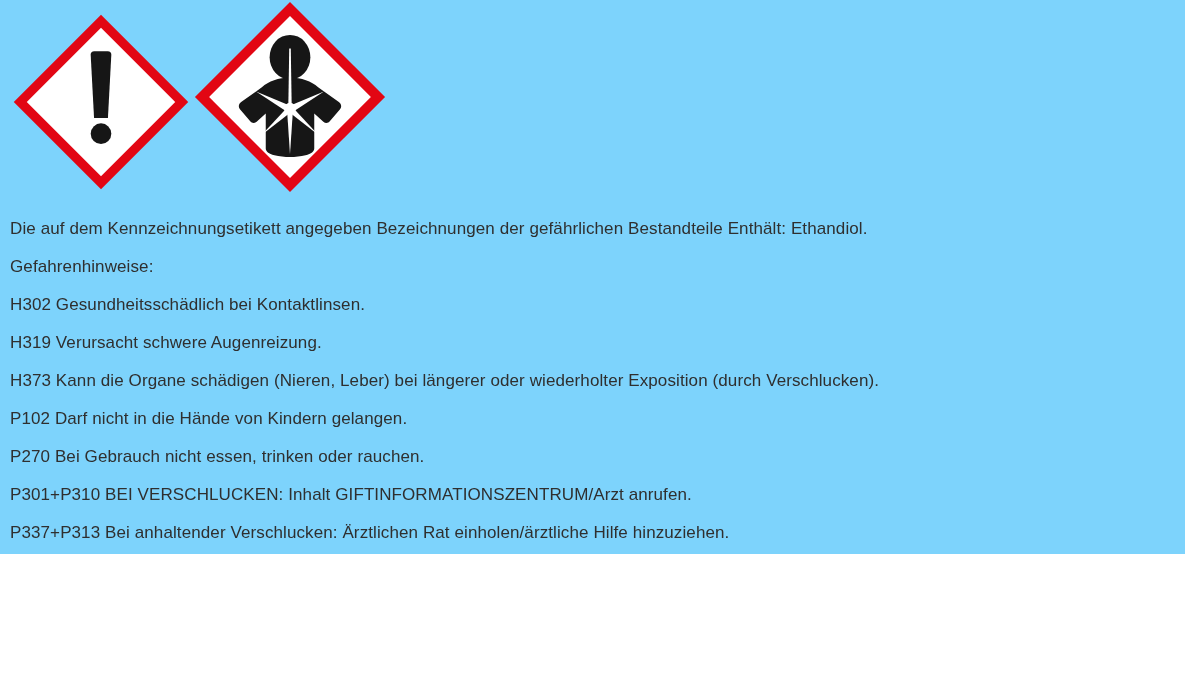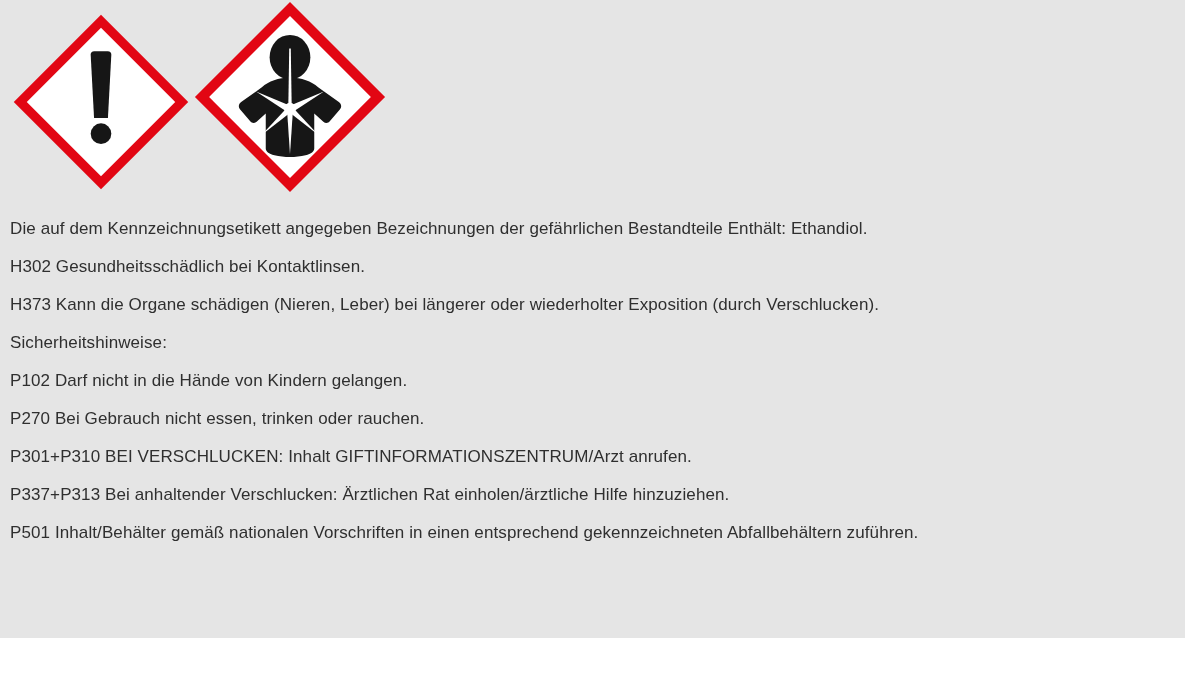--- a/index.html
+++ b/index.html
@@ -7,23 +7,23 @@
     margin: 0;
     padding: 0;
     background: #ffffff;
     width: 1185px;
     height: 689px;
     overflow: hidden;
     font-family: "Liberation Sans", "DejaVu Sans", sans-serif;
   }
   .page {
     width: 1185px;
-    height: 638px;
+    height: 554px;
     padding: 0 16px 0 10px;
-    background: #e5e5e5;
+    background: #7dd3fc;
   }
   .pictogram-row {
     display: flex;
     align-items: flex-start;
     height: 198px;
     margin: 0;
   }
   .pictogram-ghs07 {
     width: 178px;
     height: 182px;
@@ -102,23 +102,23 @@
           <path d="M48.8 55.2 L35.5 69.5 L50.4 57.8 Z"></path>
           <circle cx="50" cy="56" r="3"></circle>
         </g>
       </g>
     </svg>
 
   </div>
 
   <div class="text-block">
     <p>Die auf dem Kennzeichnungsetikett angegeben Bezeichnungen der gefährlichen Bestandteile Enthält: Ethandiol.</p>
+    <p>Gefahrenhinweise:</p>
     <p>H302 Gesundheitsschädlich bei Kontaktlinsen.</p>
+    <p>H319 Verursacht schwere Augenreizung.</p>
     <p>H373 Kann die Organe schädigen (Nieren, Leber) bei längerer oder wiederholter Exposition (durch Verschlucken).</p>
-    <p>Sicherheitshinweise:</p>
     <p>P102 Darf nicht in die Hände von Kindern gelangen.</p>
     <p>P270 Bei Gebrauch nicht essen, trinken oder rauchen.</p>
     <p>P301+P310 BEI VERSCHLUCKEN: Inhalt GIFTINFORMATIONSZENTRUM/Arzt anrufen.</p>
     <p>P337+P313 Bei anhaltender Verschlucken: Ärztlichen Rat einholen/ärztliche Hilfe hinzuziehen.</p>
-    <p>P501 Inhalt/Behälter gemäß nationalen Vorschriften in einen entsprechend gekennzeichneten Abfallbehältern zuführen.</p>
   </div>
 
 </div>
 
 </body></html>

